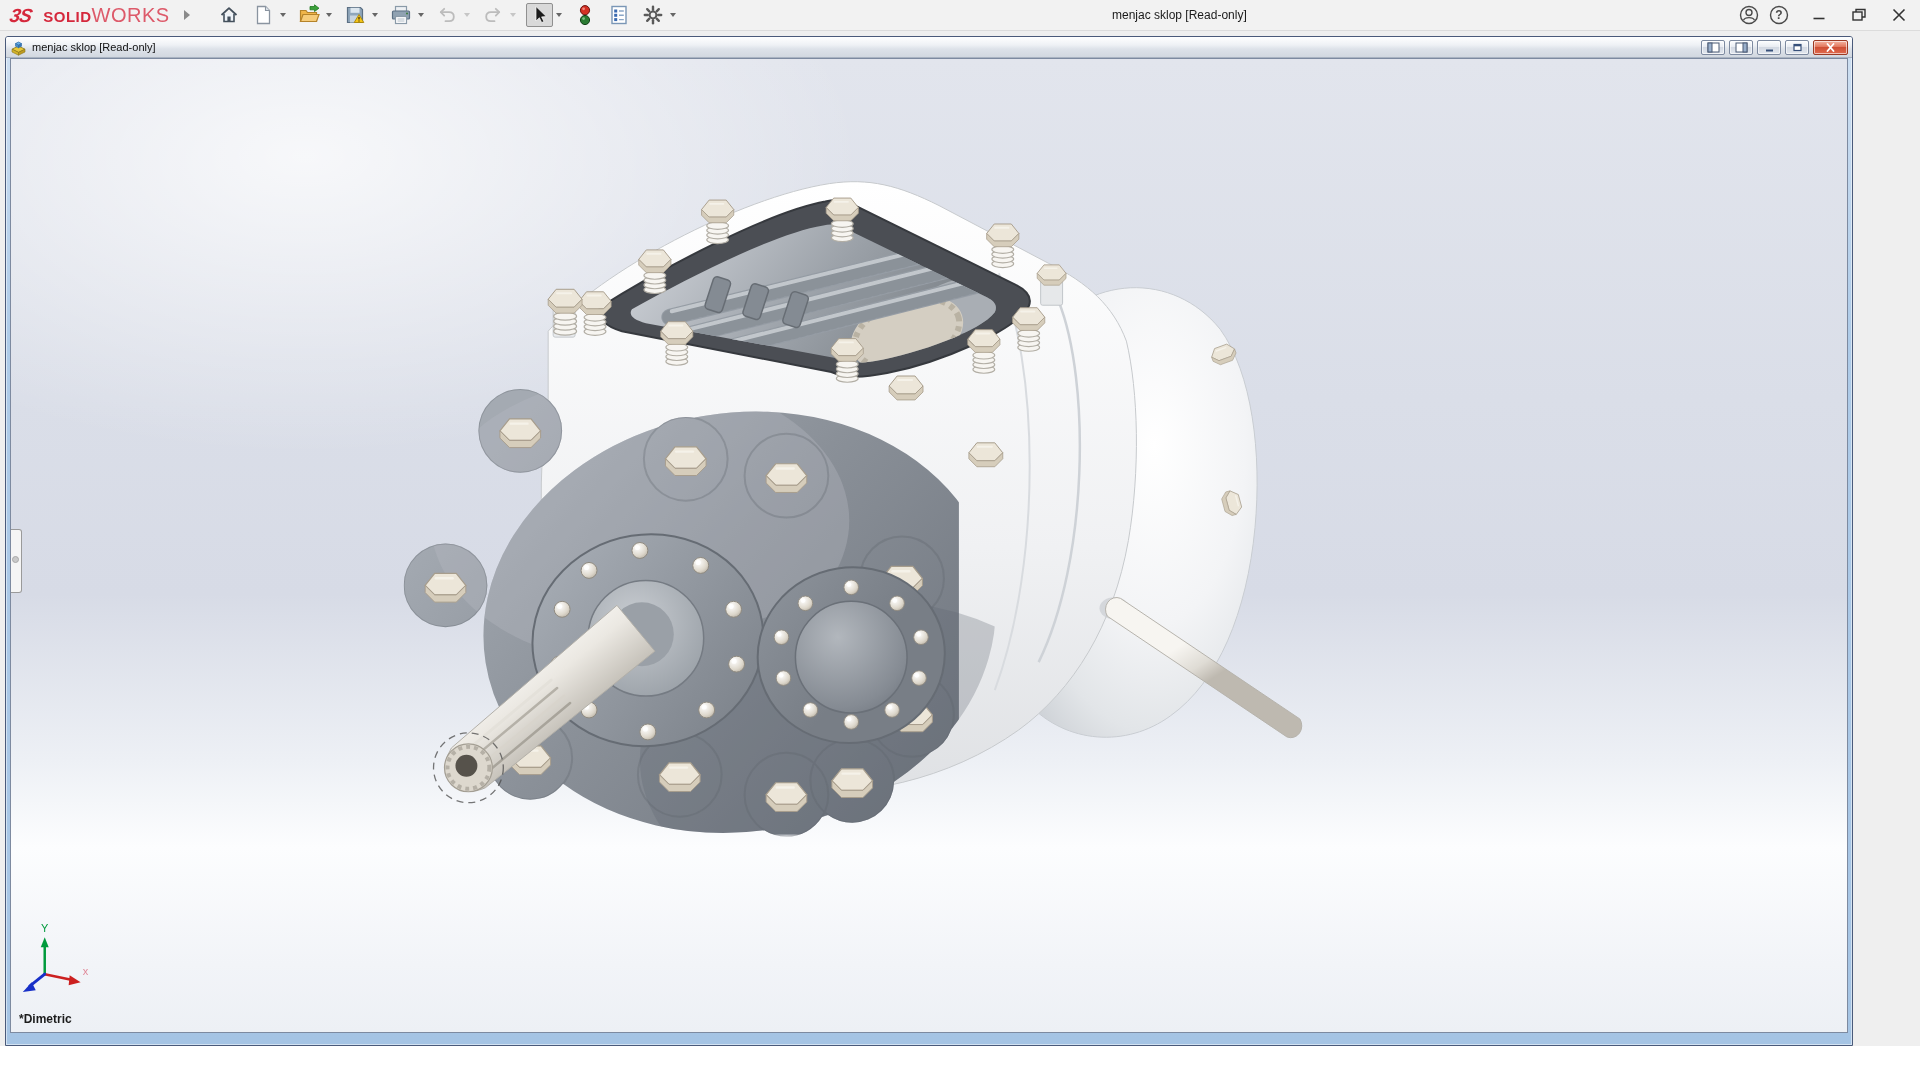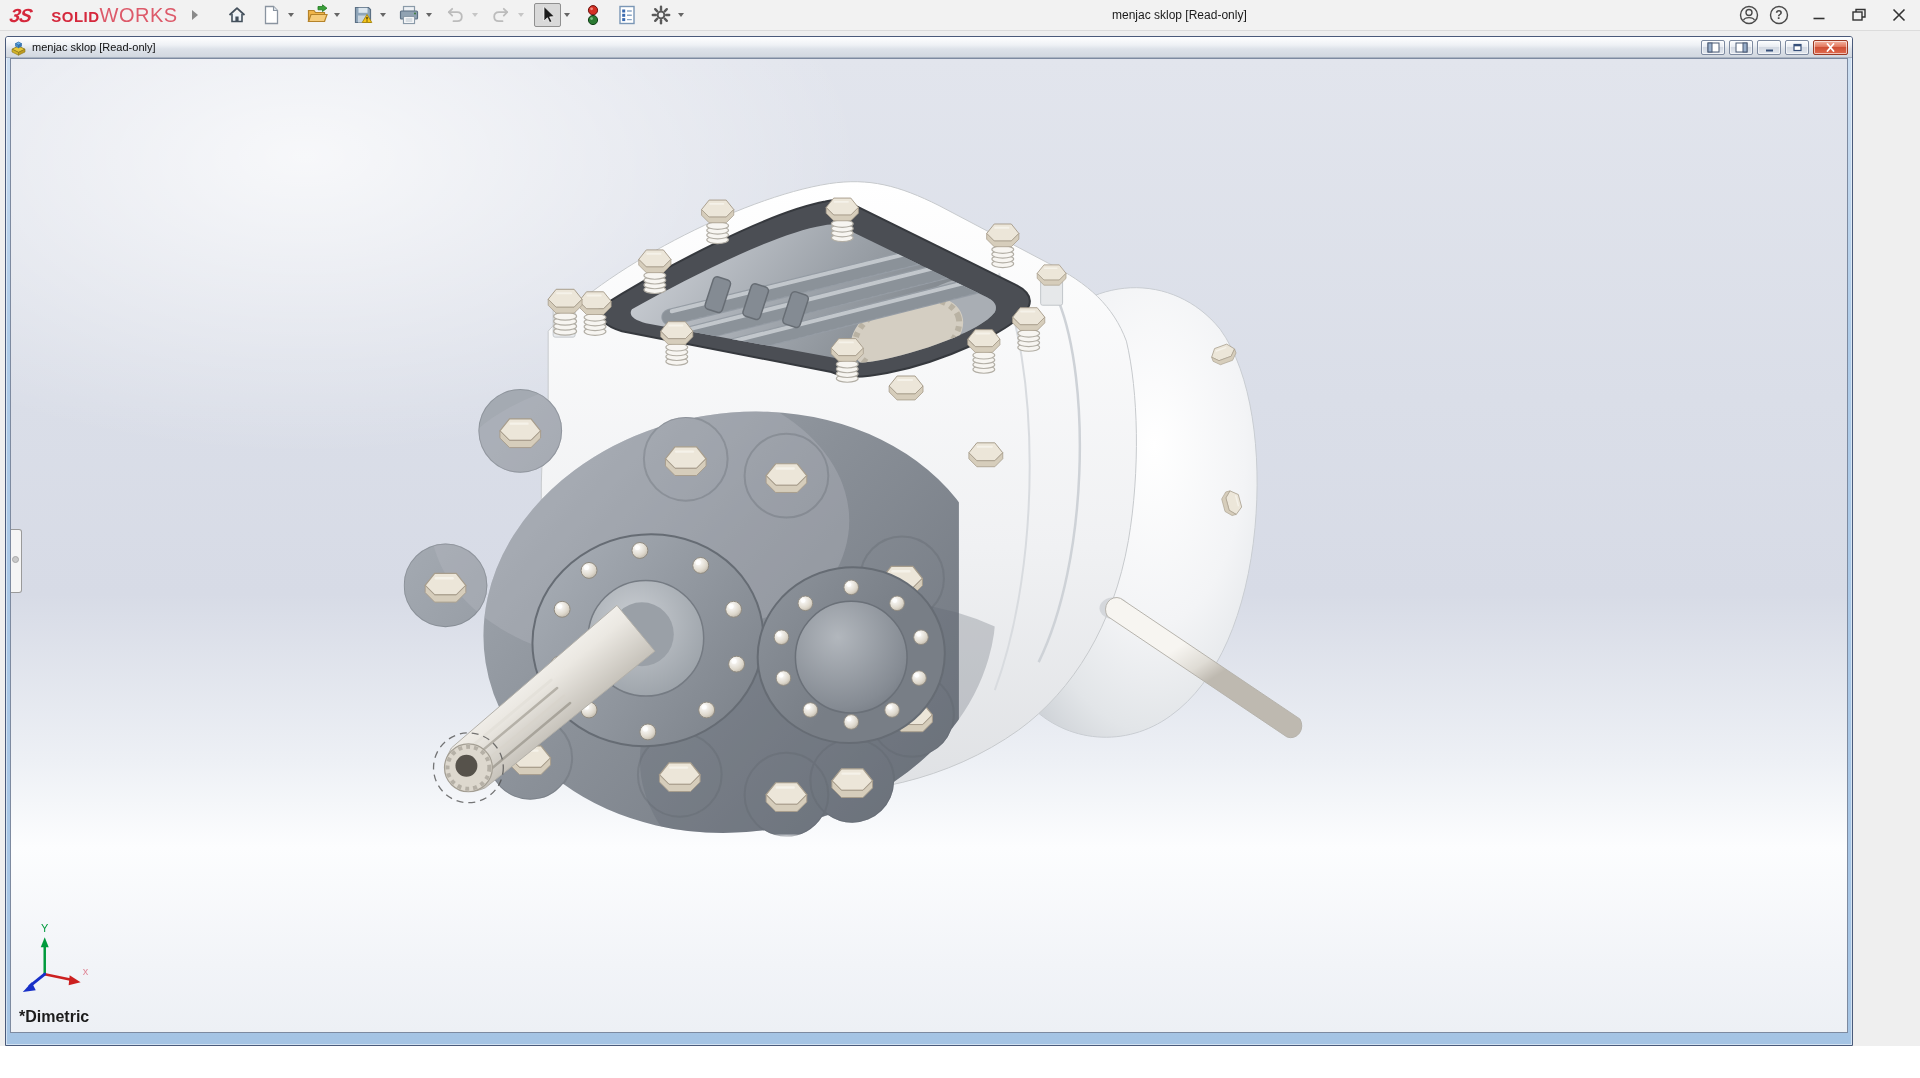--- a/index.html
+++ b/index.html
@@ -4,21 +4,21 @@
 <style>
   html,body{margin:0;padding:0;width:1920px;height:1078px;overflow:hidden;
     font-family:"Liberation Sans",sans-serif;background:#fff;}
   .app{position:relative;width:1920px;height:1078px;}
 
   
   .titlebar{position:absolute;left:0;top:0;width:100%;height:30px;background:#f2f2f2;
     border-bottom:1px solid #dcdcdc;display:flex;align-items:center;z-index:10;}
   .logo{display:flex;align-items:baseline;margin-left:10px;cursor:default;}
   .logo .mark{font-style:italic;font-weight:bold;font-size:19px;color:#d5283c;letter-spacing:-1px;transform:skewX(-12deg);}
-  .logo .solid{font-weight:bold;font-size:15px;color:#d5283c;margin-left:20px;letter-spacing:.5px;}
+  .logo .solid{font-weight:bold;font-size:15px;color:#d5283c;margin-left:12px;letter-spacing:.5px;}
   .logo .works{font-weight:normal;font-size:20px;color:#dd5a6a;letter-spacing:.5px;}
   .flyout{margin-left:14px;width:0;height:0;border-top:5px solid transparent;border-bottom:5px solid transparent;border-left:6px solid #8a8a8a;}
   .qat{display:flex;align-items:center;margin-left:26px;}
   .tgroup{display:flex;align-items:center;margin-right:7px;}
   .tbtn{width:27px;height:24px;display:flex;align-items:center;justify-content:center;
     border:1px solid transparent;border-radius:2px;background:transparent;padding:0;}
   .tbtn.active{background:#d9d9d9;border-color:#909090;}
   .ddbtn{width:12px;height:24px;display:flex;align-items:center;justify-content:center;border:none;background:transparent;padding:0;}
   .caret{width:0;height:0;border-left:3.5px solid transparent;border-right:3.5px solid transparent;border-top:4px solid #666;}
   .caret.dis{border-top-color:#c6c6c6;}
@@ -49,21 +49,21 @@
   .dbtn.close{width:35px;background:linear-gradient(180deg,#f4b5a2,#e2775c 45%,#cf5035 50%,#e06a4e);
     border-color:#9c3a24;}
 
   
   .viewport{position:absolute;left:4px;right:4px;top:21px;bottom:12px;border:1px solid #7d8aa0;
     background:
       radial-gradient(ellipse 900px 480px at 16% 10%, rgba(255,255,255,.75), rgba(255,255,255,0) 62%),
       linear-gradient(180deg,#e2e5ed 0%,#dadee8 35%,#d7dbe6 55%,#edf0f5 72%,#fcfdfe 81%,#f2f4f8 93%,#edf0f5 100%);
     overflow:hidden;}
   .viewport svg.scene{position:absolute;left:0;top:0;width:100%;height:100%;display:block;}
-  .orientation{position:absolute;left:8px;bottom:6px;font-size:16px;font-weight:bold;color:#1c1c1c;}
+  .orientation{position:absolute;left:8px;bottom:6px;font-size:12px;font-weight:bold;color:#1c1c1c;}
   .pane-tab{position:absolute;left:0;top:470px;width:10px;height:62px;background:#f5f5f5;
     border:1px solid #9a9a9a;border-left:none;border-radius:0 3px 3px 0;}
   .pane-tab::after{content:"";position:absolute;left:1px;top:26px;width:7px;height:7px;border-radius:50%;
     background:#c9c9c9;border:1px solid #a8a8a8;box-sizing:border-box;}
 </style>
 </head>
 <body>
 
 <div class="app">
 

